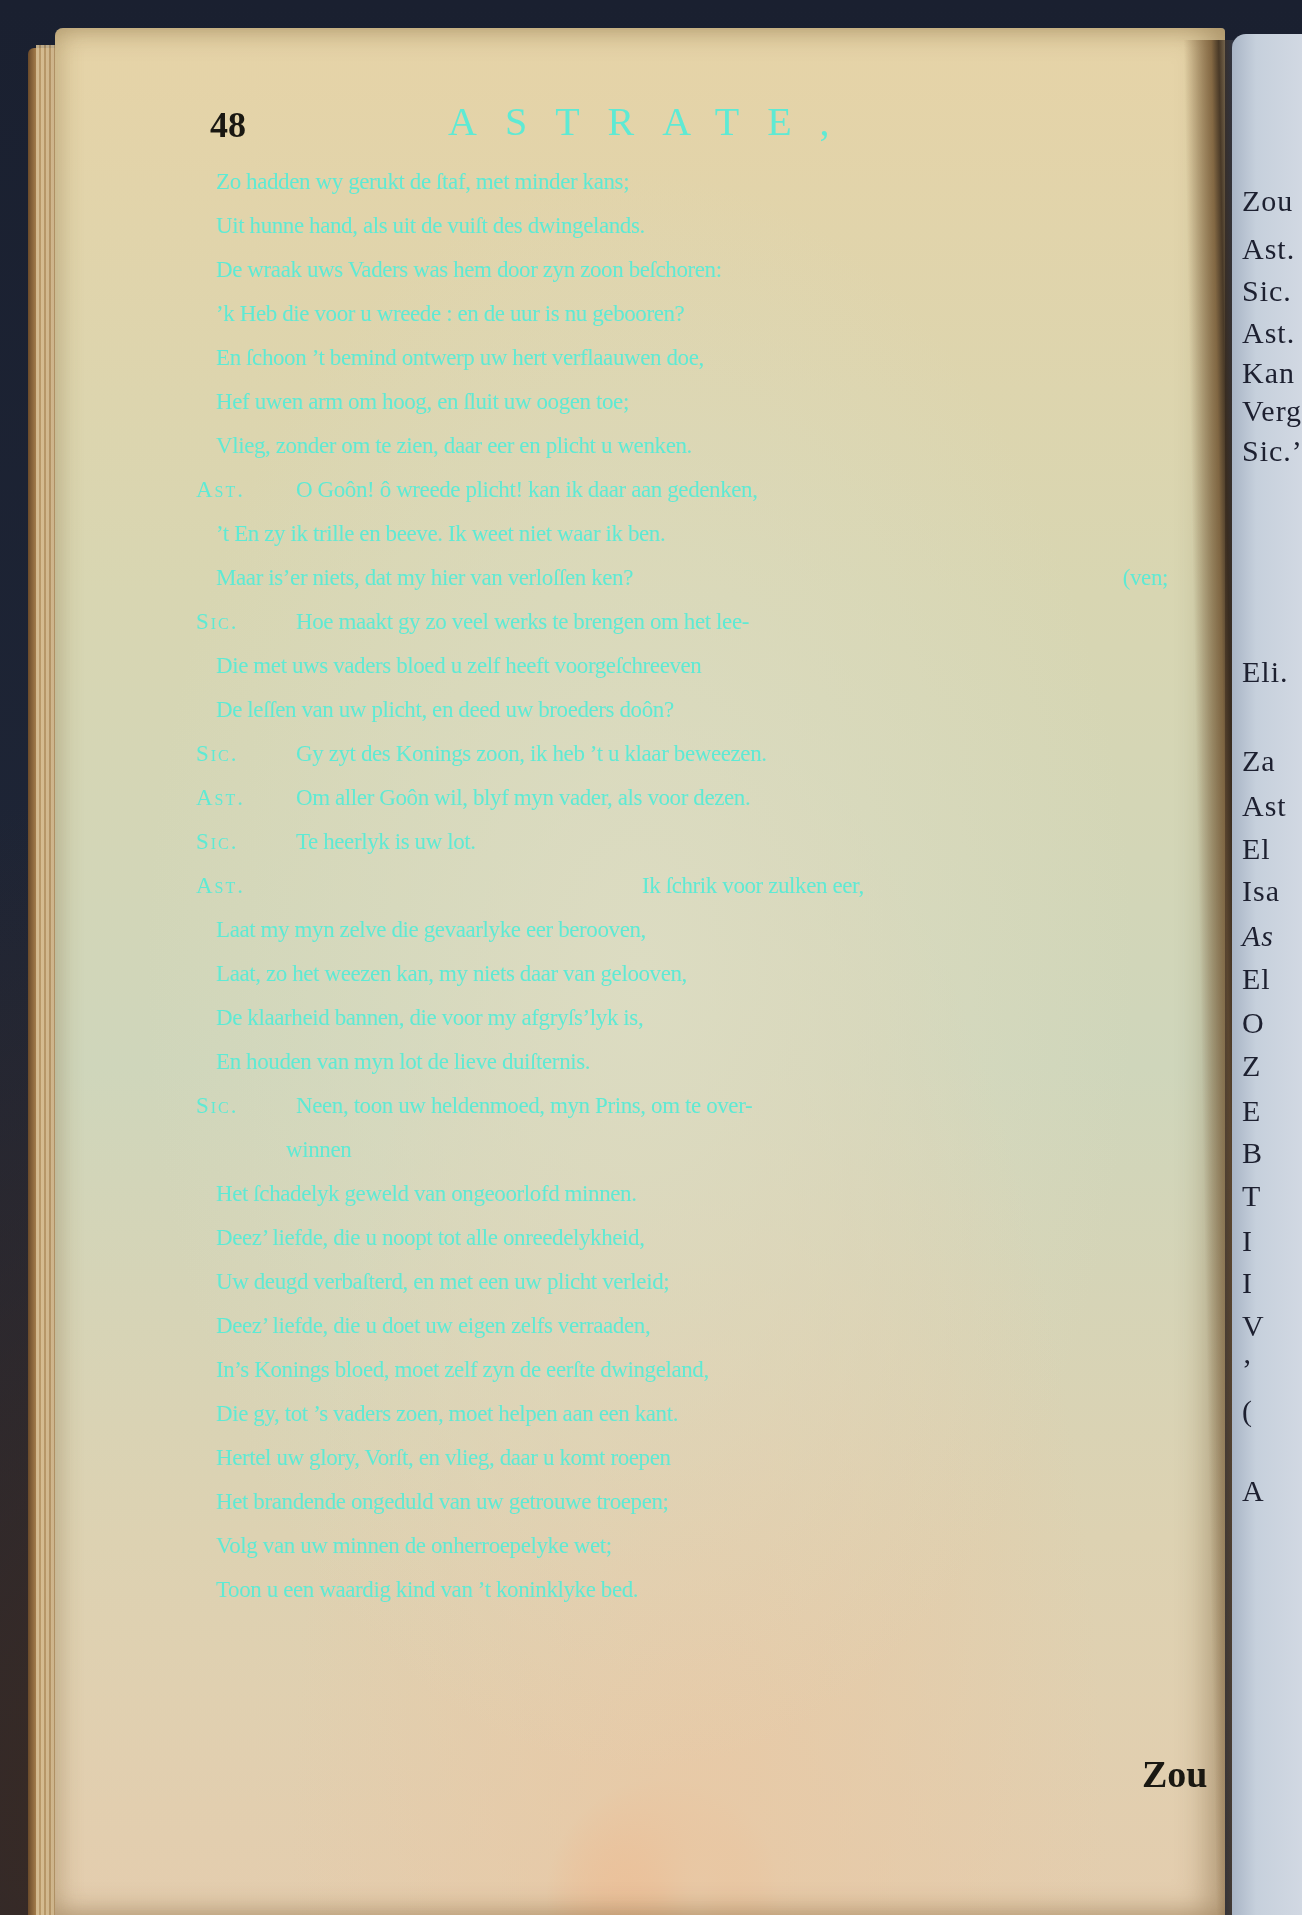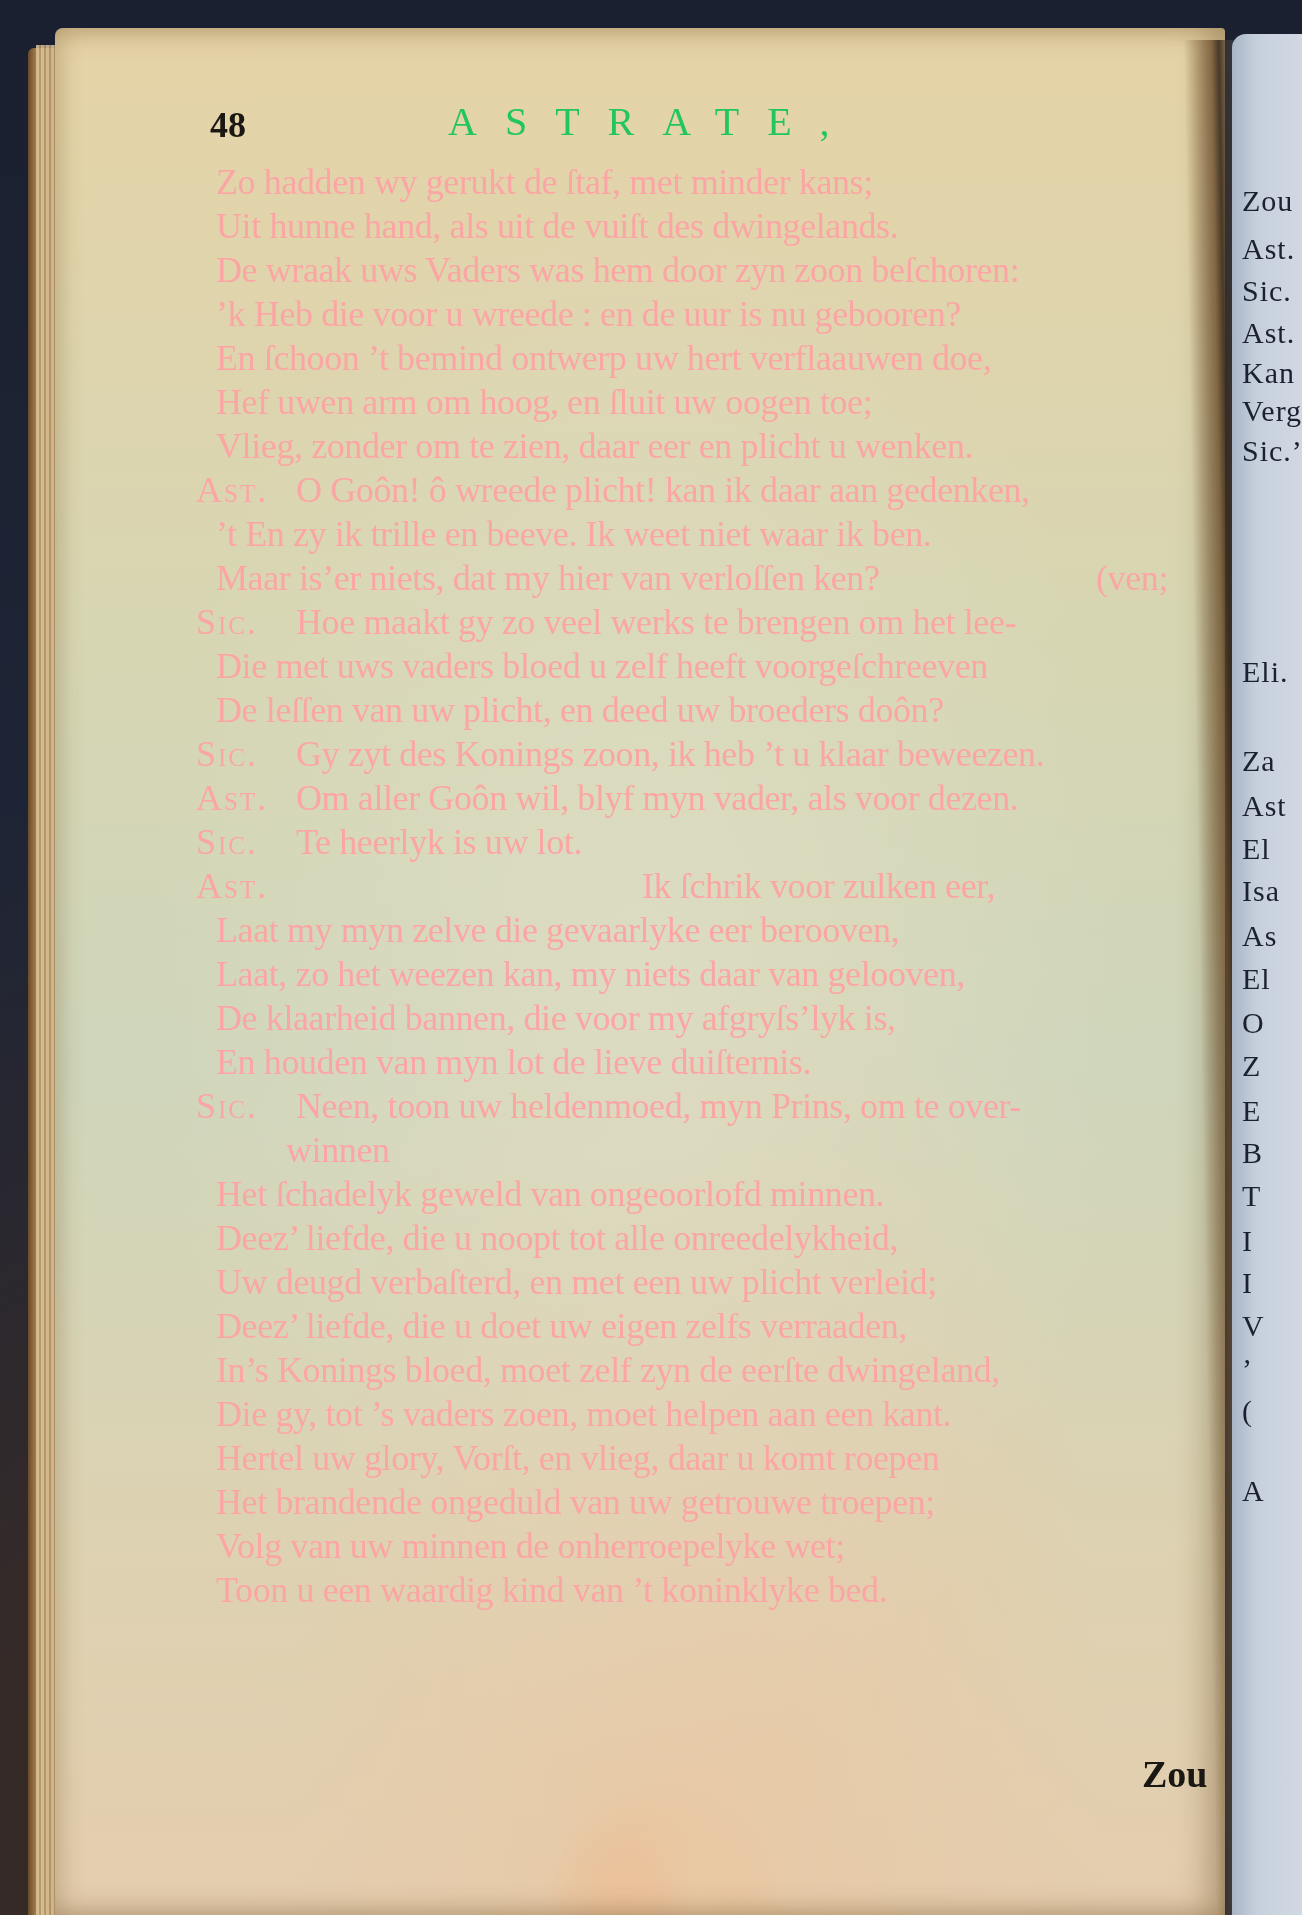--- a/index.html
+++ b/index.html
@@ -49,29 +49,29 @@
     position: absolute; left: 10px; color: #1d2030; font-size: 30px; white-space: nowrap;
     letter-spacing: 1px;
   }
   .header {
     position: absolute; top: 98px; left: 8px; width: 1302px; height: 50px;
   }
   .page-number {
     position: absolute; left: 202px; top: 6px; font-size: 36px; font-weight: bold; color: #1a1812;
   }
   .running-title {
-    position: absolute; left: 440px; top: 0; font-size: 40px; color: #22c55e;
+    position: absolute; left: 440px; top: 0; font-size: 40px; color: #5eead4;
     letter-spacing: 28px;
   }
   .text-block {
     position: absolute; left: 196px; top: 160px; width: 1010px;
   }
   .line {
     position: relative; height: 44px; line-height: 44px;
-    font-size: 36px; color: #fca5a5; white-space: nowrap;
+    font-size: 23px; color: #5eead4; white-space: nowrap;
     letter-spacing: -0.4px;
   }
   .speaker {
     display: inline-block; width: 100px; font-variant: small-caps; letter-spacing: 2px;
   }
   .indent-cont { padding-left: 20px; }
   .right-tail { position: absolute; right: 38px; top: 0; }
   .ast-ik { position: absolute; left: 446px; top: 0; }
   .winnen { padding-left: 90px; }
   .catchword {
@@ -94,21 +94,21 @@
     <span class="frag" style="top: 240px;">Sic.</span>
     <span class="frag" style="top: 282px;">Ast.</span>
     <span class="frag" style="top: 322px;">Kan i</span>
     <span class="frag" style="top: 360px;">Verg</span>
     <span class="frag" style="top: 400px;">Sic.’k</span>
     <span class="frag" style="top: 585px; margin-top: 36px;">Eli.</span>
     <span class="frag" style="top: 710px;">Za</span>
     <span class="frag" style="top: 755px;">Ast</span>
     <span class="frag" style="top: 798px;">El</span>
     <span class="frag" style="top: 840px;">Isa</span>
-    <span class="frag" style="top: 885px;">As</span>
+    <span class="frag" style="top: 885px; font-style: italic;">As</span>
     <span class="frag" style="top: 928px;">El</span>
     <span class="frag" style="top: 972px;">O</span>
     <span class="frag" style="top: 1015px;">Z</span>
     <span class="frag" style="top: 1060px;">E</span>
     <span class="frag" style="top: 1102px;">B</span>
     <span class="frag" style="top: 1145px;">T</span>
     <span class="frag" style="top: 1190px;">I</span>
     <span class="frag" style="top: 1232px;">I</span>
     <span class="frag" style="top: 1275px;">V</span>
     <span class="frag" style="top: 1318px;">’</span>

